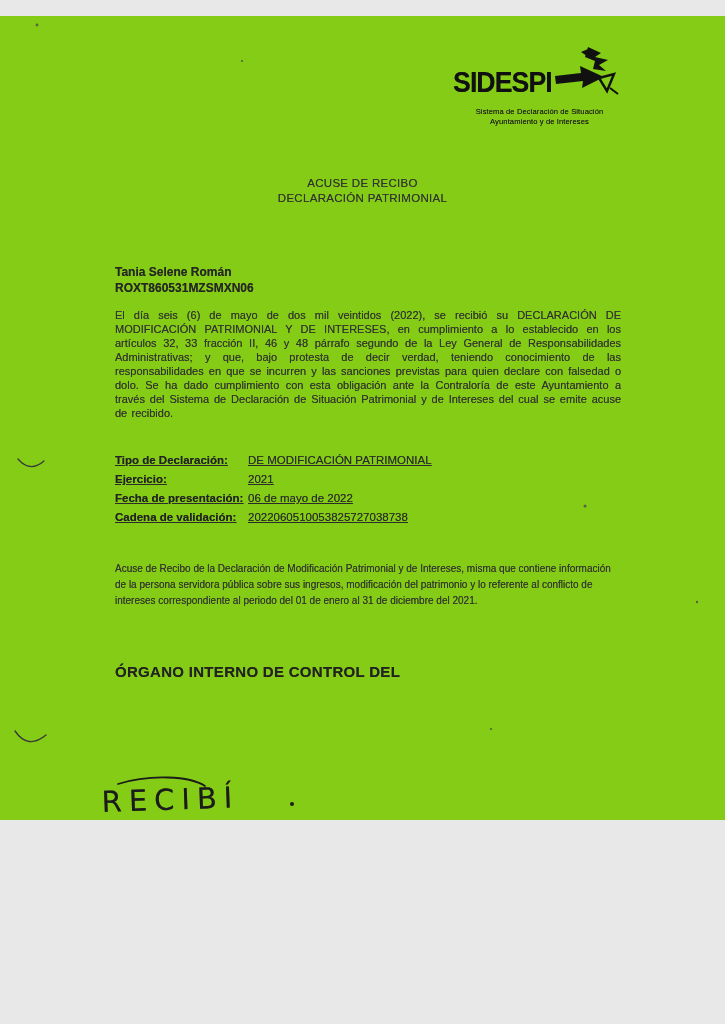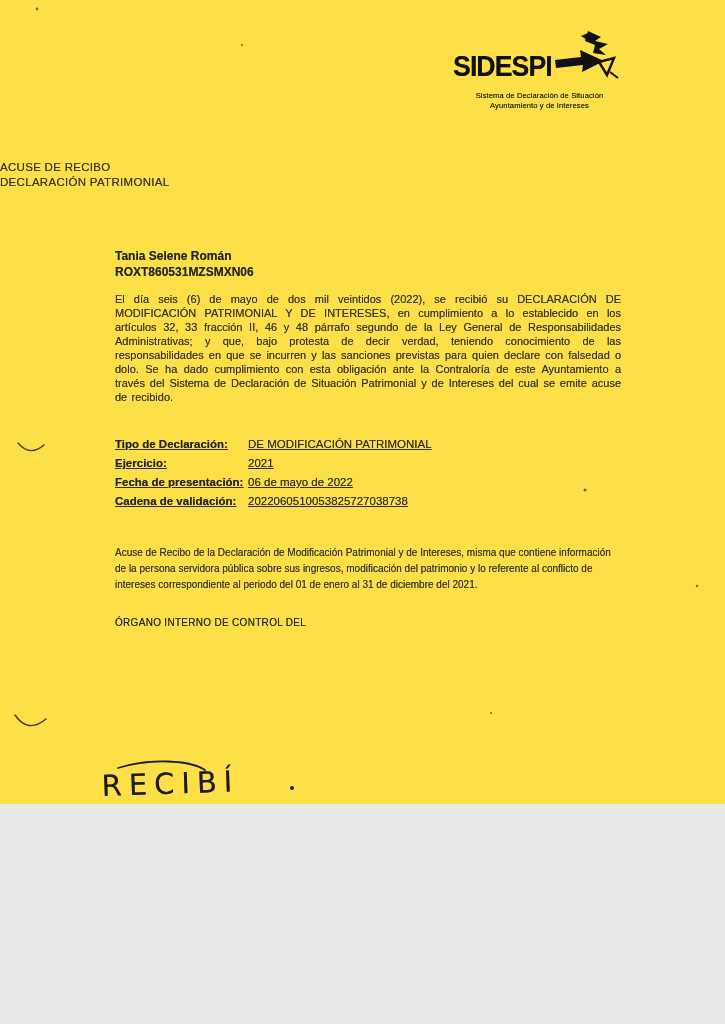--- a/index.html
+++ b/index.html
@@ -1,20 +1,20 @@
 <!DOCTYPE html>
 <html lang="es"><head>
 <meta charset="utf-8">
 <style>
   html,body{margin:0;padding:0;background:#e8e8e8;}
   .page{
     position:relative;
     width:725px;height:804px;
-    margin:0 auto;
-    background:#fde047;
+    margin:16px auto;
+    background:#84cc16;
     font-family:"Liberation Sans", sans-serif;
     color:#2e2e2e;
     overflow:hidden;
     text-shadow:0 0 .4px rgba(20,20,20,.55);
   }
   
   .logo{position:absolute;left:447px;top:42px;width:185px;text-align:center;}
   .logo-top{display:flex;align-items:center;justify-content:center;}
   .logo-wordmark{
     font-size:29px;font-weight:bold;color:#101010;
@@ -22,21 +22,21 @@
     font-style:normal;white-space:nowrap;
   }
   .logo-graphic{margin-left:-6px;margin-top:-12px;}
   .logo-sub{
     font-size:7.6px;font-weight:normal;color:#1c1c1c;line-height:9.5px;
     margin-top:1px;letter-spacing:.1px;
   }
   
   .doc-title{
     position:absolute;left:0;top:160px;width:100%;
-    font-size:11.5px;line-height:14.5px;color:#333;
+    text-align:center;font-size:11.5px;line-height:14.5px;color:#333;
     letter-spacing:.3px;
   }
   
   .recipient{position:absolute;left:115px;top:249px;font-size:12px;font-weight:bold;line-height:15.5px;color:#262626;}
   
   .para1{
     position:absolute;left:115px;top:292px;width:506px;
     font-size:11px;line-height:14px;text-align:justify;color:#333;
     word-spacing:1.2px;
   }
@@ -44,22 +44,22 @@
     position:absolute;left:115px;top:545px;width:508px;
     font-size:10px;line-height:16px;text-align:left;color:#333;
   }
   
   .details{position:absolute;left:115px;top:438px;font-size:11.5px;color:#2b2b2b;text-decoration:underline;}
   .detail-row{display:flex;margin-bottom:5.5px;line-height:13.5px;}
   .detail-label{font-weight:bold;width:133px;flex:0 0 133px;color:#222;}
   .detail-value{white-space:nowrap;}
   
   .org-line{
-    position:absolute;left:115px;top:617px;
-    font-size:10px;font-weight:normal;color:#222;letter-spacing:.3px;
+    position:absolute;left:115px;top:647px;
+    font-size:15px;font-weight:bold;color:#222;letter-spacing:.3px;
   }
   
   .overlay{position:absolute;left:0;top:0;width:725px;height:1024px;pointer-events:none;}
   .hw{font-family:"DejaVu Sans", sans-serif;fill:#1b1b1b;}
 </style>
 </head>
 <body>
 
 <div class="page">
 

